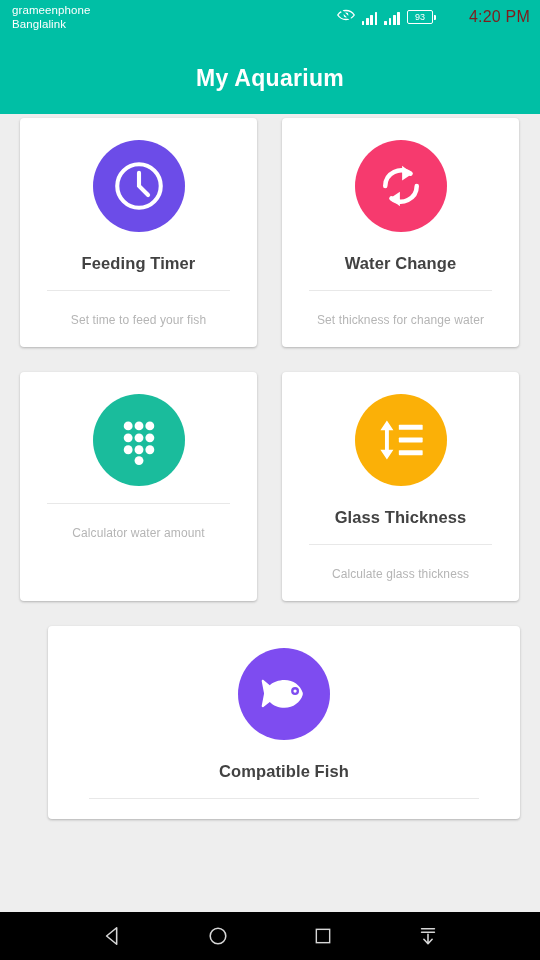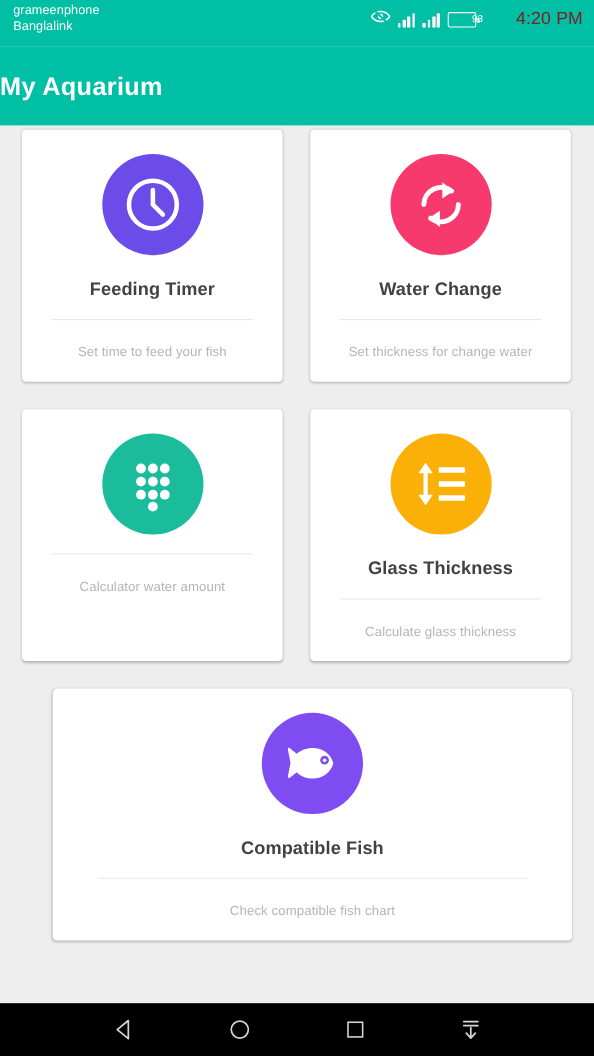--- a/index.html
+++ b/index.html
@@ -70,21 +70,20 @@
     top: 4px;
     width: 2.5px;
     height: 5px;
     background: #ffffff;
     border-radius: 0 1px 1px 0;
   }
   .batt span {
     font-size: 9px;
     color: #ffffff;
     line-height: 1;
-    padding-left: 28px;
   }
   .sigbars {
     display: flex;
     align-items: flex-end;
     gap: 1.5px;
     height: 15px;
   }
   .sigbars i {
     display: block;
     width: 2.8px;
@@ -98,20 +97,21 @@
 
   
   .appbar {
     position: absolute;
     top: 42px; left: 0;
     width: 540px;
     height: 72px;
     background: #00bfa5;
     display: flex;
     align-items: center;
+    justify-content: center;
   }
   .appbar h1 {
     margin: 0;
     color: #ffffff;
     font-size: 23px;
     font-weight: bold;
     letter-spacing: 0.3px;
   }
 
   
@@ -308,21 +308,20 @@
           <svg width="56" height="56" viewBox="0 0 48 48">
             <g fill="#fff">
               <path d="M24.5 12c7.5 0 13.5 4.6 15.5 10.8 0.2 0.7 0.2 1.4 0 2.1C38 31.2 32 35.8 24.5 35.8c-5.2 0-9.7-1.9-12.7-5l-5.4 4.3c-0.7 0.6-1.7-0.1-1.5-1l1.9-9.9c0.1-0.4 0.1-0.8 0-1.2l-1.9-9.9c-0.2-0.9 0.8-1.6 1.5-1l5.4 4.3C14.8 13.9 19.3 12 24.5 12z"></path>
             </g>
             <circle cx="33.5" cy="21.5" r="3.4" fill="#7e4cf0"></circle>
             <circle cx="33.5" cy="21.5" r="1.4" fill="#fff"></circle>
           </svg>
         </div>
         <div class="card-title">Compatible Fish</div>
         <div class="divider"></div>
-        <div class="card-sub">Check compatible fish chart</div>
       </div>
 
     </div>
   </div>
 
   <div class="navbar">
     <div class="nav-btn">
       <svg width="22" height="22" viewBox="0 0 24 24">
         <path d="M16 3 L5 12 L16 21 Z" fill="none" stroke="#d6d6d6" stroke-width="1.7" stroke-linejoin="round"></path>
       </svg>

